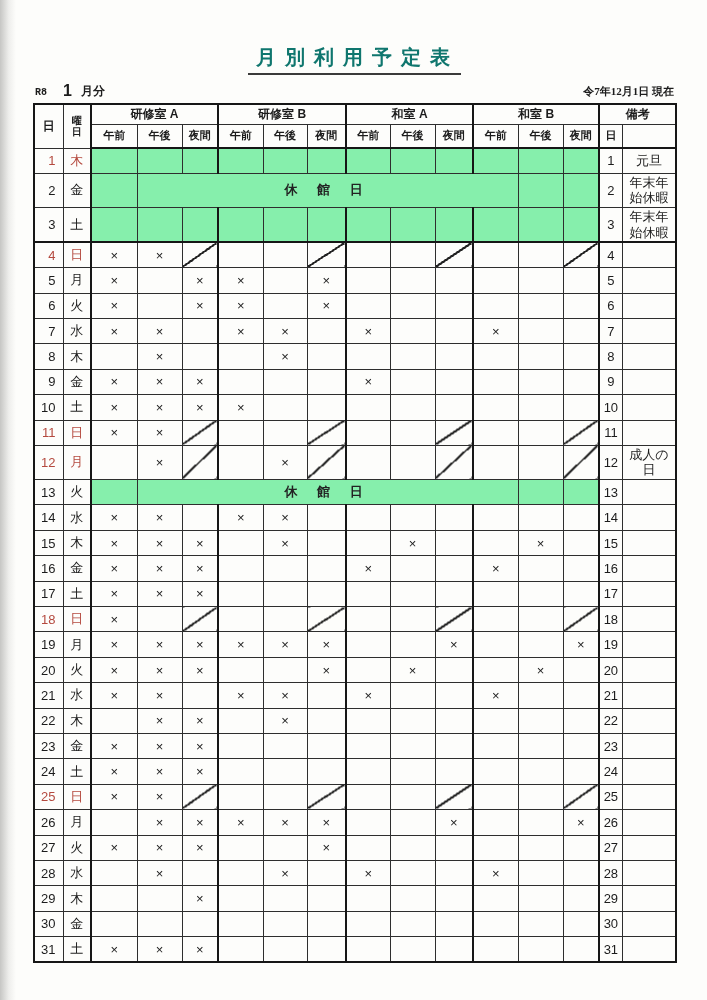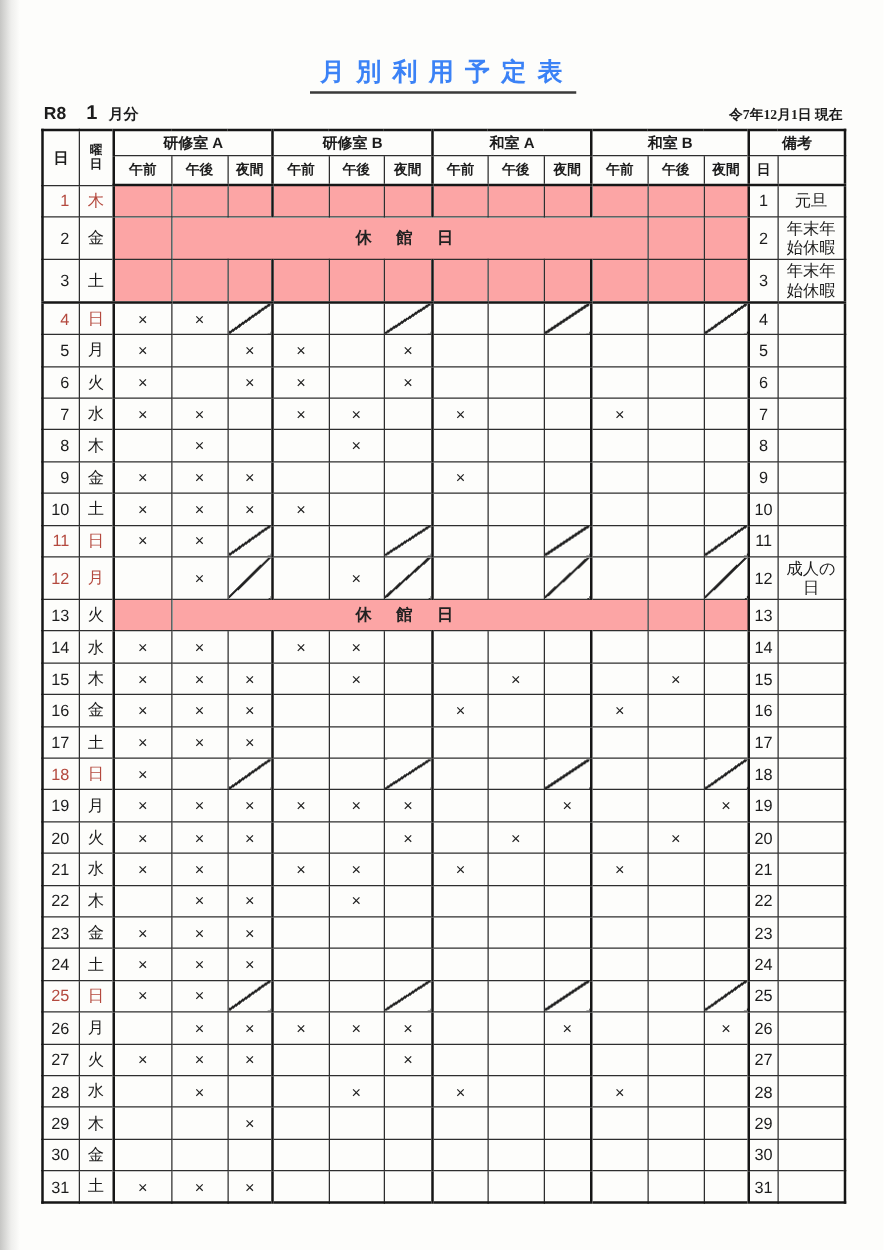--- a/index.html
+++ b/index.html
@@ -5,44 +5,44 @@
   * { box-sizing: border-box; margin: 0; padding: 0; }
   html, body { background: #ffffff; }
   body { width: 707px; height: 1000px; font-family: "Liberation Sans", "DejaVu Sans", sans-serif; }
   .page { position: relative; width: 707px; height: 1000px; background: #fdfdfb; color: #1c1c1c; overflow: hidden; }
   .scan-edge { position: absolute; left: 0; top: 0; bottom: 0; width: 16px;
                background: linear-gradient(to right, #c6c6c4, #eeeeec 55%, rgba(255,255,255,0)); }
   .content { position: absolute; left: 33px; top: 44px; width: 643px; }
 
   .title-wrap { text-align: center; margin-bottom: 7px; }
   .title-text { display: inline-block; font-size: 20px; font-weight: 600; letter-spacing: 9px;
-                padding: 0 2px 2px 8px; border-bottom: 2px solid #3a3a3a; color: #3b82f6; }
+                padding: 0 2px 2px 8px; border-bottom: 2px solid #3a3a3a; color: #0f766e; }
 
   .subhead { display: flex; align-items: flex-end; margin: 2px 2px 3px 2px; }
-  .era { font-size: 14px; font-weight: bold; padding-bottom: 2px; }
+  .era { font-size: 10px; font-weight: bold; padding-bottom: 2px; font-family: Liberation Mono, monospace; }
   .monthnum { font-size: 16px; font-weight: bold; margin-left: 16px; }
   .monthsuffix { font-size: 12px; font-weight: bold; margin-left: 9px; }
   .asof { margin-left: auto; font-size: 11px; font-weight: bold; padding-bottom: 1px; font-family: Liberation Serif, serif; }
 
   table.sched { border-collapse: collapse; table-layout: fixed; width: 643px; border: 2px solid #161616; }
   .sched th, .sched td { border: 1px solid #2e2e2e; text-align: center; vertical-align: middle;
                          overflow: hidden; padding: 0; }
   .sched thead tr.r1 th { height: 20px; font-size: 12px; font-weight: bold; }
   .sched thead tr.r2 th { height: 24px; font-size: 11px; font-weight: bold; border-bottom: 2px solid #161616; text-align: center; }
   .sched tbody td { height: 25.4px; font-size: 13px; }
   .gl { border-left: 2px solid #161616 !important; }
   .stack { display: inline-block; width: 1.1em; word-break: break-all; line-height: 1.15; font-size: 10px; }
 
   td.c-day { font-size: 11px; text-align: right; padding-right: 7px; }
   td.c-wd { font-size: 12px; }
   td.c-dayr { font-size: 11px; }
   td.c-rem { font-size: 9px; text-align: center; vertical-align: middle; padding: 1px 2px;
              line-height: 1.2; word-break: break-all; }
   .red { color: #b4493e; }
-  .yellow { background: #fca5a5; }
+  .yellow { background: #86efac; }
   td.closed-banner { font-size: 15px; font-weight: bold; letter-spacing: 8px; color: #111; }
   td.diag { background-image: linear-gradient(to bottom right,
              rgba(0,0,0,0) calc(50% - 1px), #222 calc(50% - 1px),
              #222 calc(50% + 1px), rgba(0,0,0,0) calc(50% + 1px)); }
   td.slot { color: #222; }
   .sched tbody tr:nth-child(3) td { border-bottom: 2px solid #161616; }
 </style>
 </head>
 <body>
 

